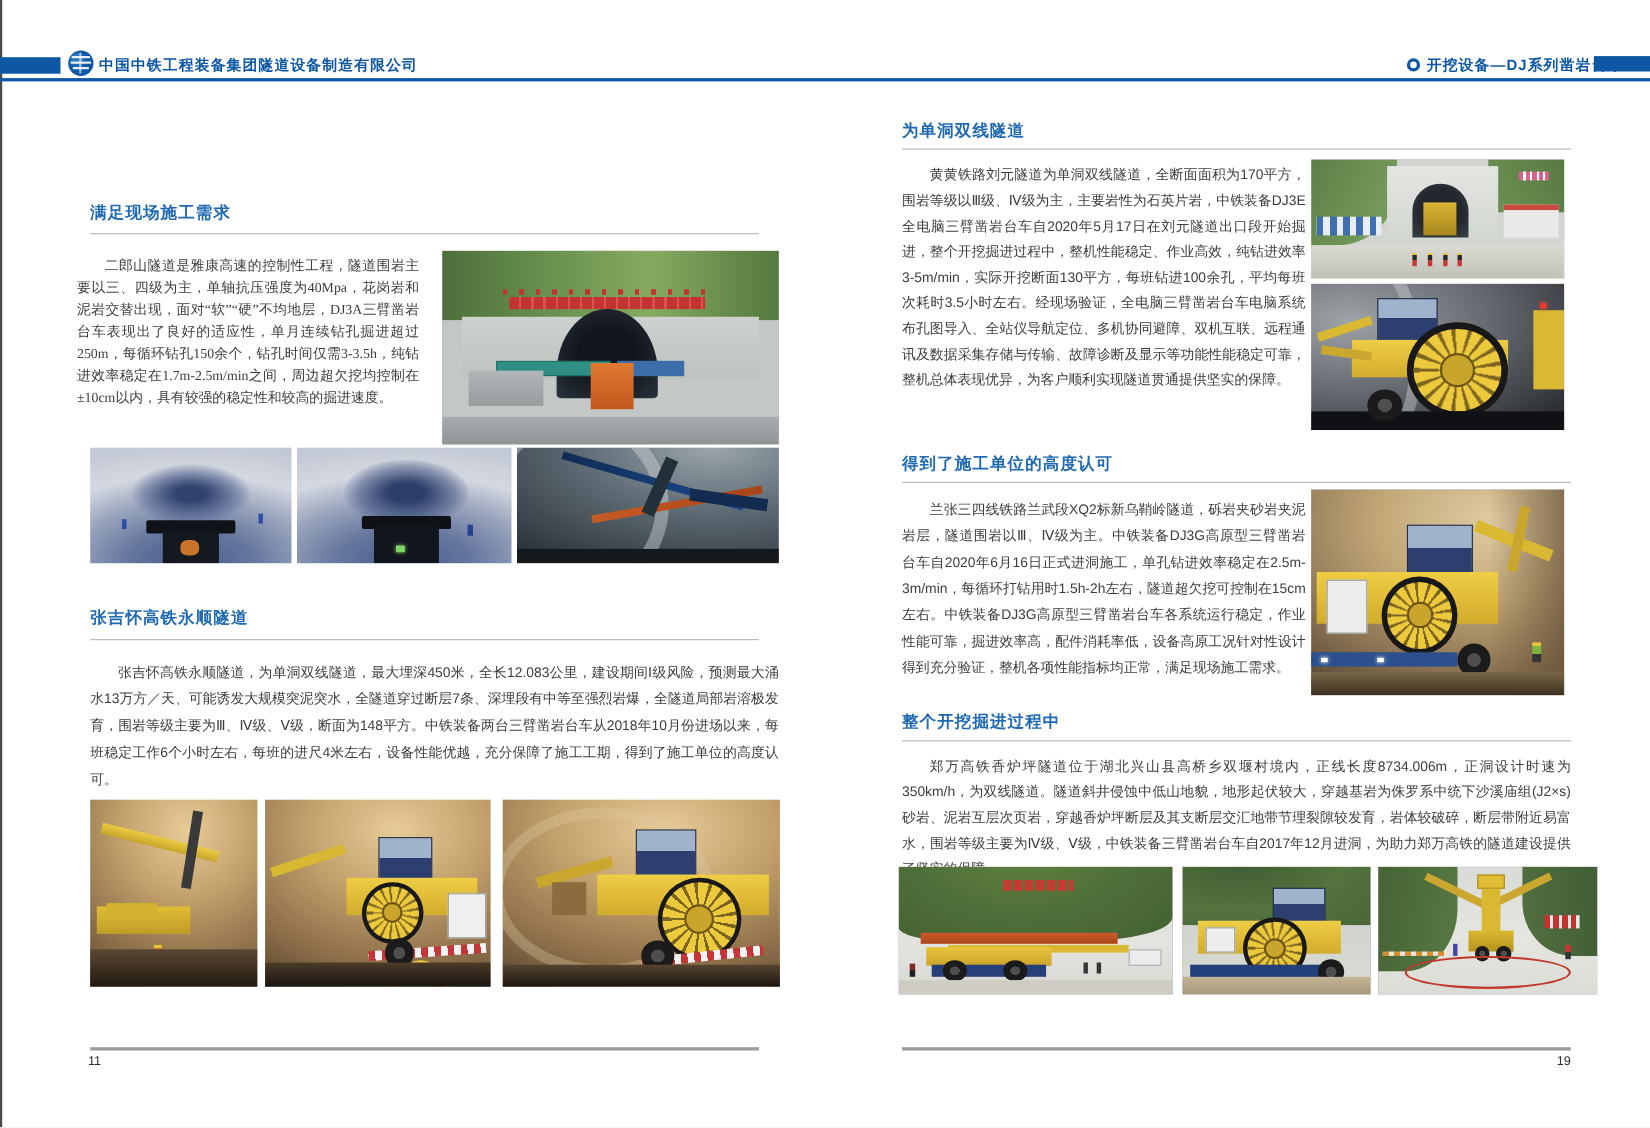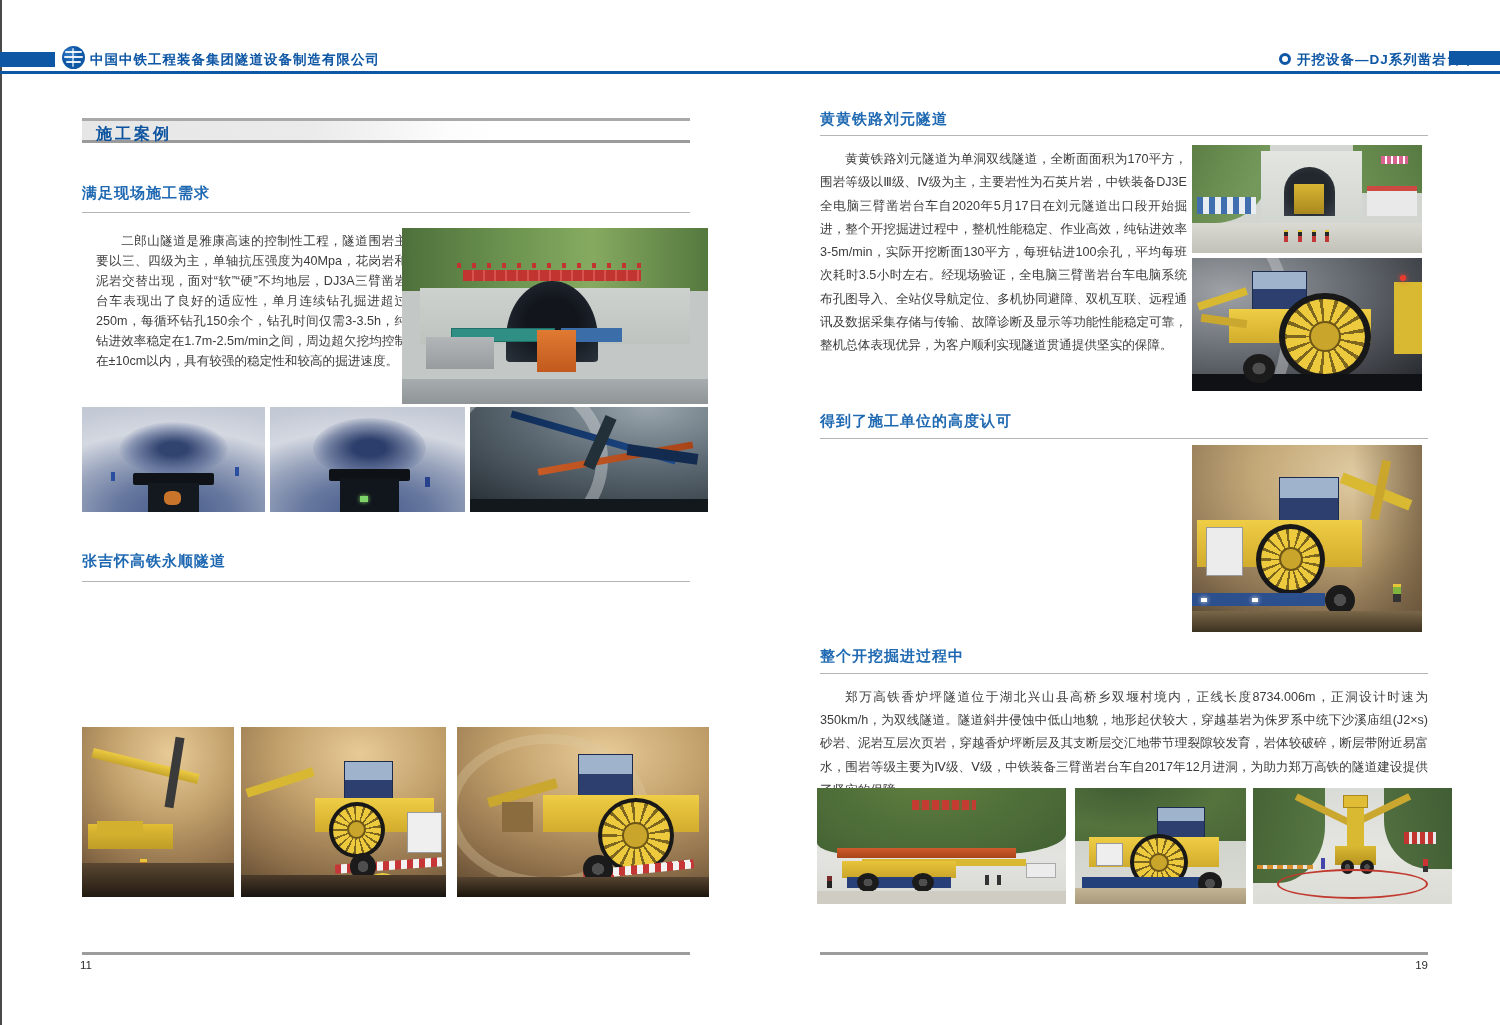--- a/index.html
+++ b/index.html
@@ -55,25 +55,24 @@
     <i style="left:2px;top:10px;width:19px;height:2px;border-radius:2px;"></i>
     <i style="left:4px;top:15px;width:15px;height:2px;border-radius:2px;"></i>
     <i style="left:10px;top:2px;width:2px;height:19px;border-radius:2px;opacity:.6;"></i>
   </div>
   <div class="company">中国中铁工程装备集团隧道设备制造有限公司</div>
   <div class="donut"></div>
   <div class="tagline">开挖设备—DJ系列凿岩台车</div>
   <div class="hdr-block" style="left:1449px;top:51px;width:51px;height:14px;"></div>
   <div class="hdr-rule"></div>
 
-  <div class="banner">施工案例</div>
 
   <div class="sec-title" style="left:82px;top:184px;">满足现场施工需求</div>
   <div class="rule" style="left:82px;top:212px;width:608px;"></div>
-  <div class="body-text" style="left:96px;top:231px;width:311px;line-height:20px;">二郎山隧道是雅康高速的控制性工程，隧道围岩主要以三、四级为主，单轴抗压强度为40Mpa，花岗岩和泥岩交替出现，面对“软”“硬”不均地层，DJ3A三臂凿岩台车表现出了良好的适应性，单月连续钻孔掘进超过250m，每循环钻孔150余个，钻孔时间仅需3-3.5h，纯钻进效率稳定在1.7m-2.5m/min之间，周边超欠挖均控制在±10cm以内，具有较强的稳定性和较高的掘进速度。</div>
+  <div class="body-text" style="left:70px;top:231px;width:311px;line-height:20px;font-family:Liberation Serif, serif;">二郎山隧道是雅康高速的控制性工程，隧道围岩主要以三、四级为主，单轴抗压强度为40Mpa，花岗岩和泥岩交替出现，面对“软”“硬”不均地层，DJ3A三臂凿岩台车表现出了良好的适应性，单月连续钻孔掘进超过250m，每循环钻孔150余个，钻孔时间仅需3-3.5h，纯钻进效率稳定在1.7m-2.5m/min之间，周边超欠挖均控制在±10cm以内，具有较强的稳定性和较高的掘进速度。</div>
 
   <div class="ph" style="left:402px;top:228px;width:306px;height:176px;">
     <div class="fill" style="background:#c3c7c5;"></div>
     <div style="left:0;top:0;width:100%;height:36%;background:linear-gradient(90deg,#4e6f3b,#6c9450 35%,#86aa60 62%,#55783f);"></div>
     <div style="left:6%;top:34%;width:88%;height:32%;background:linear-gradient(#ced2ce,#bfc3c0);"></div>
     <div style="left:18%;top:20%;width:62%;height:3%;background:repeating-linear-gradient(90deg,#c23430 0 4px,transparent 4px 15px);"></div>
     <div style="left:20%;top:24%;width:58%;height:6%;background:repeating-linear-gradient(90deg,#c23430 0 9px,#d8524e 9px 11px);"></div>
     <div style="left:34%;top:30%;width:30%;height:46%;border-radius:50% 50% 5% 5% / 72% 72% 4% 4%;background:radial-gradient(#12161c 40%,#2a323c);"></div>
     <div style="left:16%;top:57%;width:34%;height:8%;background:#2f8f85;box-shadow:inset 0 0 0 1px #217067;"></div>
     <div style="left:52%;top:57%;width:20%;height:8%;background:#3b6ea8;"></div>
@@ -102,20 +101,21 @@
     <div style="left:-12%;top:-30%;width:70%;height:160%;border-radius:50%;border:12px solid rgba(208,212,215,.45);box-sizing:border-box;"></div>
     <div style="left:16%;top:26%;width:72%;height:7%;transform:rotate(16deg);background:linear-gradient(90deg,#0f2c55,#1d4a8c);"></div>
     <div style="left:28%;top:46%;width:66%;height:7%;transform:rotate(-10deg);background:linear-gradient(90deg,#c75a25,#a84518);"></div>
     <div style="left:52%;top:8%;width:5%;height:52%;transform:rotate(24deg);background:#22303a;"></div>
     <div style="left:66%;top:40%;width:30%;height:10%;transform:rotate(8deg);background:#122b4f;"></div>
     <div style="left:0;bottom:0;width:100%;height:12%;background:#13181d;"></div>
   </div>
 
   <div class="sec-title" style="left:82px;top:552px;">张吉怀高铁永顺隧道</div>
   <div class="rule" style="left:82px;top:581px;width:608px;"></div>
+  <div class="body-text" style="left:82px;top:599px;width:626px;line-height:24.4px;">张吉怀高铁永顺隧道，为单洞双线隧道，最大埋深450米，全长12.083公里，建设期间Ⅰ级风险，预测最大涌水13万方／天、可能诱发大规模突泥突水，全隧道穿过断层7条、深埋段有中等至强烈岩爆，全隧道局部岩溶极发育，围岩等级主要为Ⅲ、Ⅳ级、Ⅴ级，断面为148平方。中铁装备两台三臂凿岩台车从2018年10月份进场以来，每班稳定工作6个小时左右，每班的进尺4米左右，设备性能优越，充分保障了施工工期，得到了施工单位的高度认可。</div>
 
   <div class="ph tun-warm" style="left:82px;top:727px;width:152px;height:170px;">
     <div style="left:6%;top:20%;width:72%;height:6%;transform:rotate(14deg);background:linear-gradient(#eccb42,#c7a52c);"></div>
     <div style="left:58%;top:6%;width:6%;height:42%;transform:rotate(9deg);background:#3a3a3a;"></div>
     <div style="left:4%;bottom:28%;width:56%;height:15%;background:linear-gradient(#e0bd33,#bf9d27);"></div>
     <div style="left:10%;bottom:36%;width:30%;height:9%;background:#d3b02e;"></div>
     <div class="worker" style="left:38%;bottom:15%;width:7px;height:13px;background:linear-gradient(#e7c63a 0 22%,#c8742a 22% 100%);"></div>
     <div style="left:0;bottom:0;width:100%;height:20%;background:linear-gradient(#5a4732,#221a10);"></div>
   </div>
   <div class="ph tun-warm" style="left:241px;top:727px;width:205px;height:170px;">
@@ -137,21 +137,21 @@
     <div style="left:12%;top:36%;width:28%;height:6%;transform:rotate(-16deg);background:#caa72e;"></div>
     <div style="left:18%;top:44%;width:12%;height:18%;background:#8a6c3e;"></div>
     <div class="hatch" style="right:6%;bottom:14%;width:44%;height:5%;transform:rotate(-6deg);"></div>
     <div class="wheel" style="right:38%;bottom:8%;width:12%;height:17%;"></div>
     <div style="left:0;bottom:0;width:100%;height:12%;background:linear-gradient(#55442f,#1c150d);"></div>
   </div>
 
   <div class="footer-rule" style="left:82px;top:952px;width:608px;"></div>
   <div class="page-num" style="left:80px;top:959px;">11</div>
 
-  <div class="sec-title" style="left:820px;top:110px;">黄黄铁路刘元隧道</div>
+  <div class="sec-title" style="left:820px;top:110px;">为单洞双线隧道</div>
   <div class="rule" style="left:820px;top:135px;width:608px;"></div>
   <div class="body-text" style="left:820px;top:148px;width:367px;line-height:23.3px;">黄黄铁路刘元隧道为单洞双线隧道，全断面面积为170平方，围岩等级以Ⅲ级、Ⅳ级为主，主要岩性为石英片岩，中铁装备DJ3E全电脑三臂凿岩台车自2020年5月17日在刘元隧道出口段开始掘进，整个开挖掘进过程中，整机性能稳定、作业高效，纯钻进效率3-5m/min，实际开挖断面130平方，每班钻进100余孔，平均每班次耗时3.5小时左右。经现场验证，全电脑三臂凿岩台车电脑系统布孔图导入、全站仪导航定位、多机协同避障、双机互联、远程通讯及数据采集存储与传输、故障诊断及显示等功能性能稳定可靠，整机总体表现优异，为客户顺利实现隧道贯通提供坚实的保障。</div>
 
   <div class="ph" style="left:1192px;top:145px;width:230px;height:108px;">
     <div class="fill" style="background:#d3d6d0;"></div>
     <div style="left:0;top:0;width:34%;height:72%;background:linear-gradient(115deg,#5d7f46,#74985b 70%);border-radius:0 0 70% 0;"></div>
     <div style="right:0;top:0;width:30%;height:44%;background:linear-gradient(245deg,#577a42,#6d9253);"></div>
     <div style="left:30%;top:6%;width:44%;height:66%;background:linear-gradient(#e2e5e0,#d2d6d0);"></div>
     <div style="left:40%;top:20%;width:22%;height:46%;border-radius:50% 50% 0 0;background:radial-gradient(#23282e 55%,#3a424b);"></div>
     <div style="left:44.5%;top:36%;width:13%;height:28%;background:linear-gradient(#d8b532,#a9881f);"></div>
@@ -174,20 +174,21 @@
     <div style="left:4%;top:44%;width:20%;height:6%;transform:rotate(8deg);background:#caa72e;"></div>
     <div class="reel" style="left:38%;top:26%;width:40%;height:66%;border-width:6px;"></div>
     <div style="right:0;top:18%;width:12%;height:54%;background:#d9b832;"></div>
     <div style="right:7%;top:13%;width:6px;height:6px;border-radius:50%;background:#ee3b2f;box-shadow:0 0 5px #ee3b2f;"></div>
     <div style="left:0;bottom:0;width:100%;height:13%;background:#101114;"></div>
     <div class="wheel" style="left:22%;bottom:6%;width:14%;height:22%;"></div>
   </div>
 
   <div class="sec-title" style="left:820px;top:412px;">得到了施工单位的高度认可</div>
   <div class="rule" style="left:820px;top:438px;width:608px;"></div>
+  <div class="body-text" style="left:820px;top:451px;width:367px;line-height:24px;">兰张三四线铁路兰武段XQ2标新乌鞘岭隧道，砾岩夹砂岩夹泥岩层，隧道围岩以Ⅲ、Ⅳ级为主。中铁装备DJ3G高原型三臂凿岩台车自2020年6月16日正式进洞施工，单孔钻进效率稳定在2.5m-3m/min，每循环打钻用时1.5h-2h左右，隧道超欠挖可控制在15cm左右。中铁装备DJ3G高原型三臂凿岩台车各系统运行稳定，作业性能可靠，掘进效率高，配件消耗率低，设备高原工况针对性设计得到充分验证，整机各项性能指标均正常，满足现场施工需求。</div>
 
   <div class="ph" style="left:1192px;top:445px;width:230px;height:187px;">
     <div class="fill" style="background:radial-gradient(125% 105% at 72% 16%, #e0cba3 0%, #c3a877 36%, #8a7252 70%, #4a3c2d 100%);"></div>
     <div style="right:0;top:0;width:30%;height:100%;background:linear-gradient(270deg,rgba(96,76,52,.65),transparent);"></div>
     <div class="mcab" style="left:38%;top:17%;width:26%;height:25%;"></div>
     <div class="mbody" style="left:2%;top:40%;width:72%;height:25%;"></div>
     <div style="left:6%;top:44%;width:16%;height:26%;background:#ececec;border:1px solid #9a9a9a;box-sizing:border-box;"></div>
     <div class="reel" style="left:28%;top:42%;width:30%;height:38%;border-width:5px;"></div>
     <div style="left:64%;top:22%;width:32%;height:6%;transform:rotate(22deg);background:#d9b832;"></div>
     <div style="right:16%;top:8%;width:4%;height:32%;transform:rotate(12deg);background:#caa62c;"></div>

